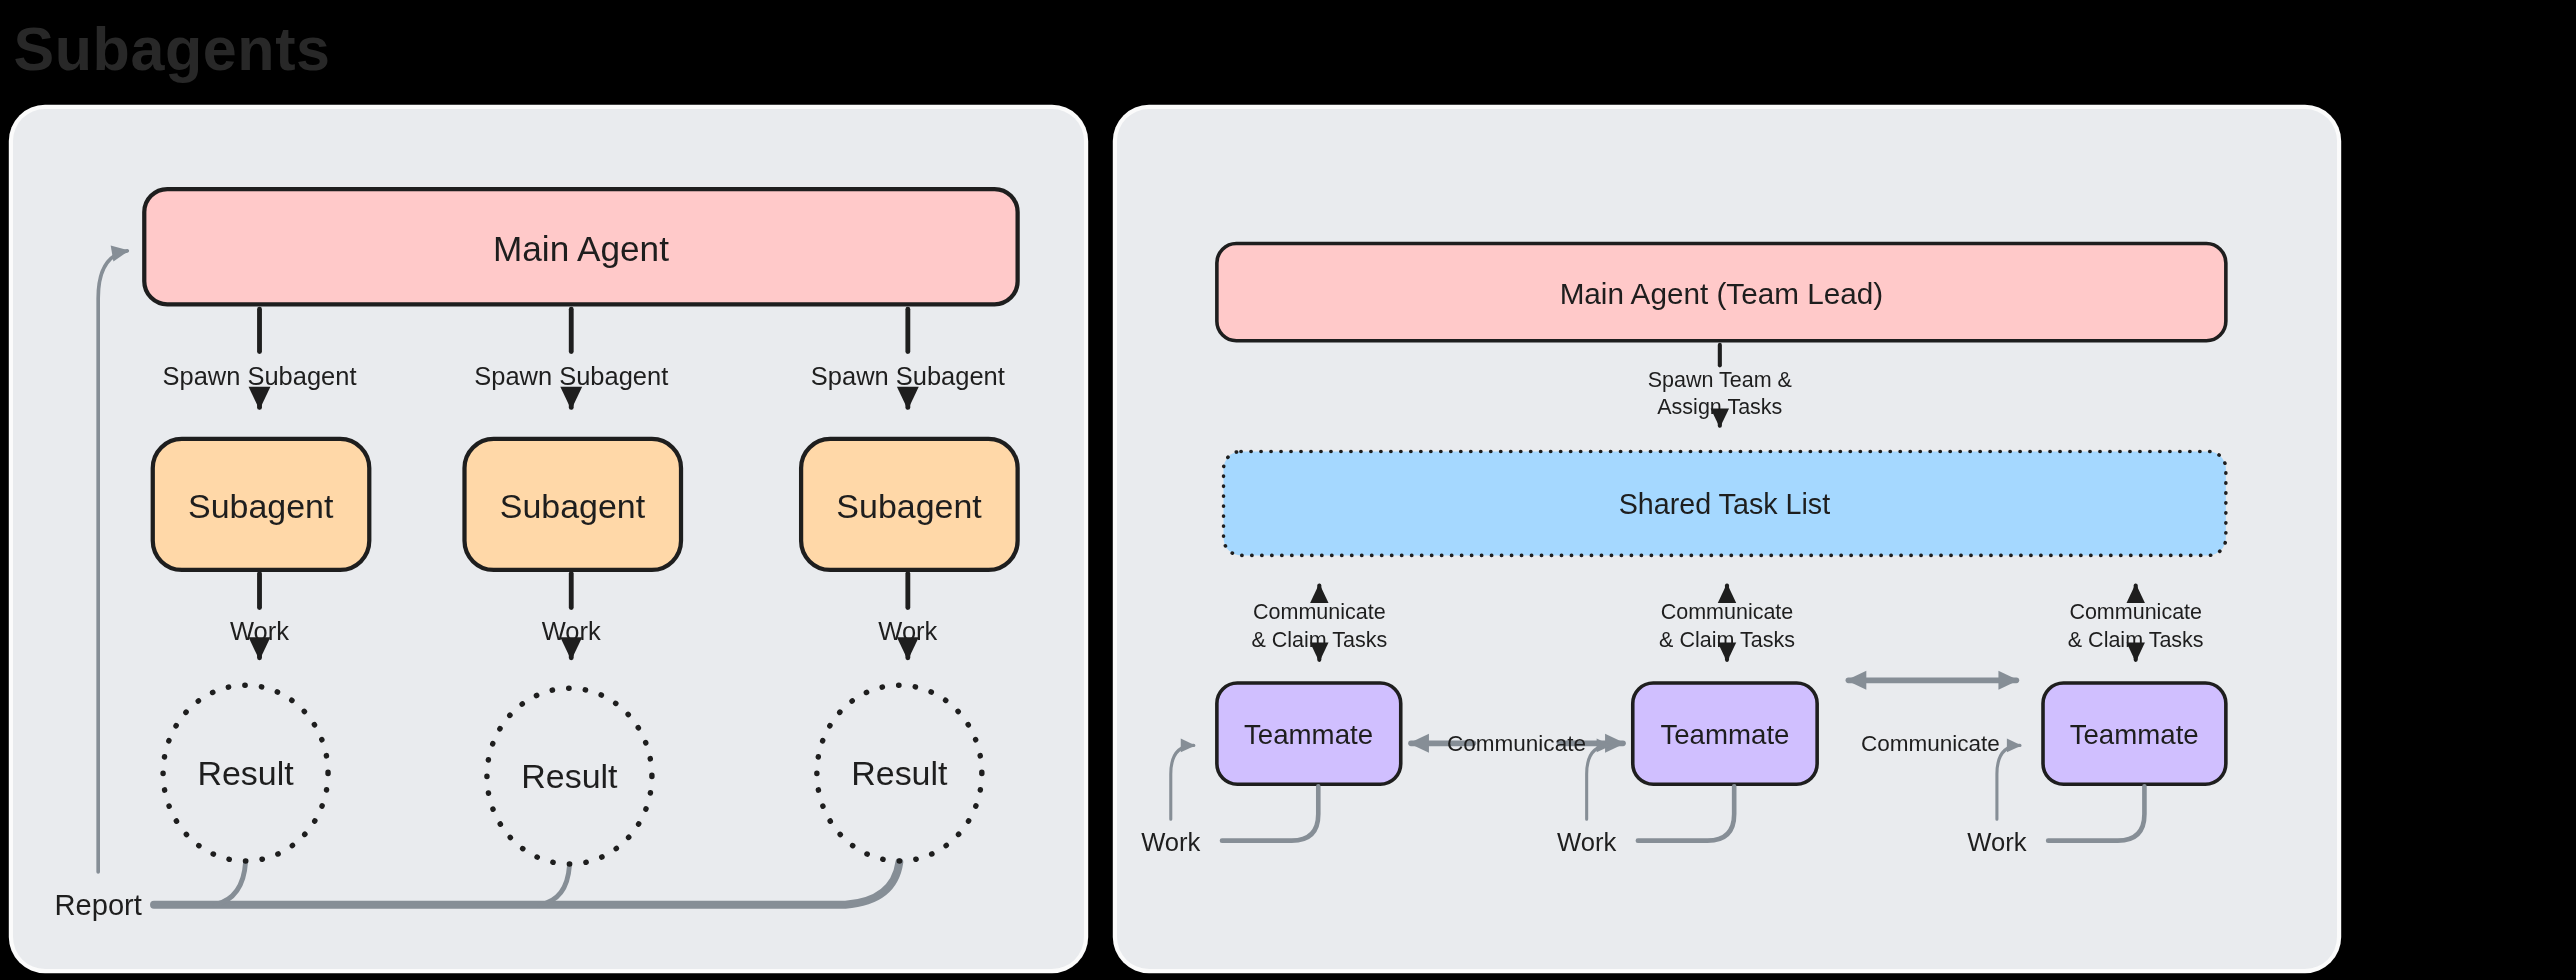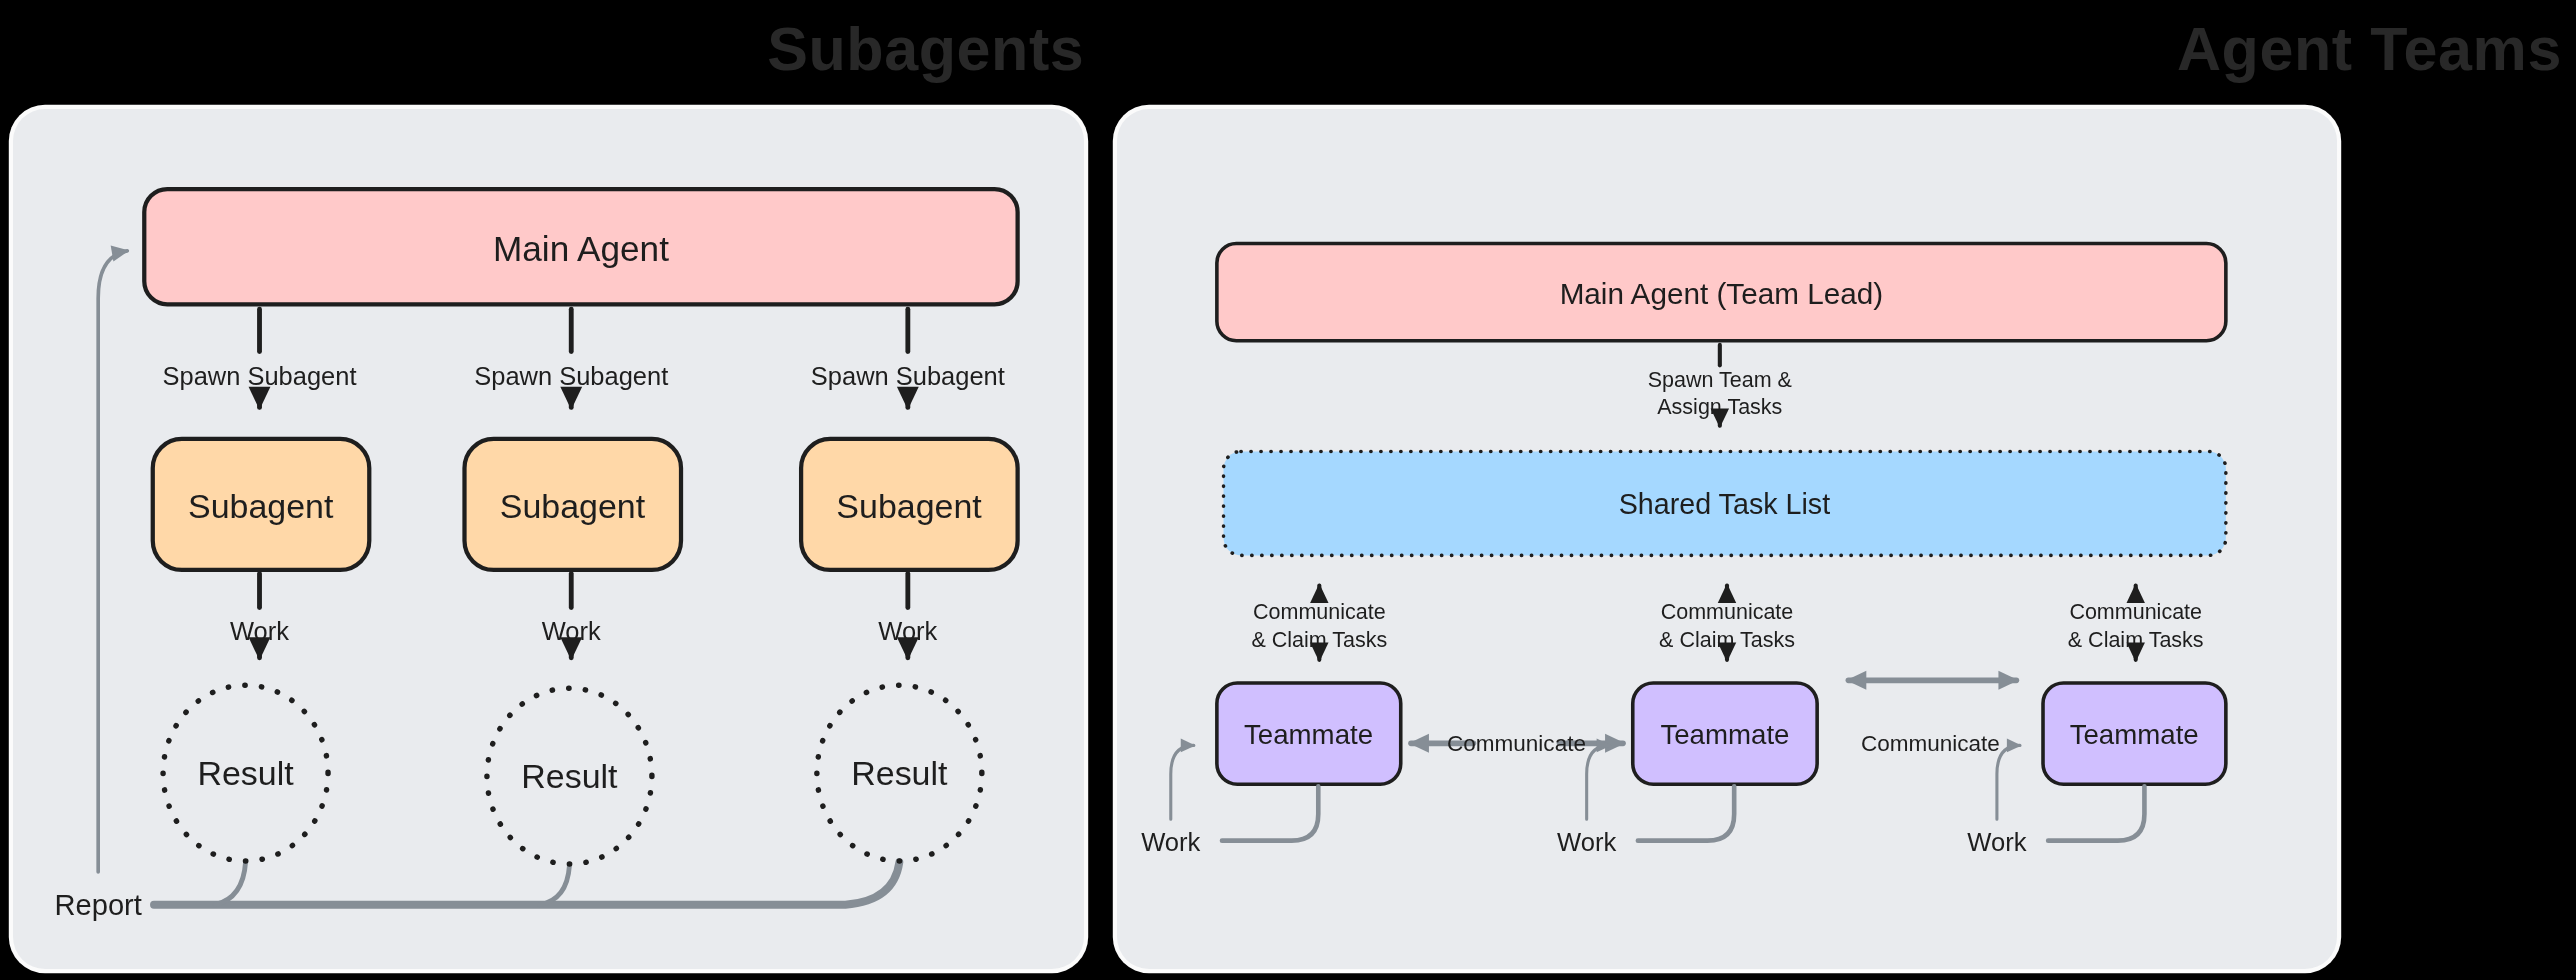--- a/index.html
+++ b/index.html
@@ -1,18 +1,18 @@
 <!DOCTYPE html>
 <html style="font-size:9.7px"><head>
 <meta charset="utf-8">
 <style>
   html,body{margin:0;padding:0;background:#000;width:2576px;height:980px;overflow:hidden;
     font-family:"Liberation Sans",sans-serif;}
   .stage{position:relative;width:2576px;height:980px;background:#000;}
-  .title{position:absolute;top:9.7px;height:79px;line-height:79px;text-align:right;
+  .title{position:absolute;top:9.7px;height:79px;line-height:79px;text-align:left;
     font-size:61px;font-weight:600;letter-spacing:0.6px;color:#282828;}
   .title-left{left:13.4px;width:1071px;}
   .title-right{left:1117px;width:1445px;}
   .panel{position:absolute;top:109px;height:860px;background:#e9ebee;border-radius:32px;
     box-shadow:0 0 0 4.2px #fbfbfb;}
   .panel-left{left:13.4px;width:1071px;}
   .panel-right{left:1117px;width:1220px;}
   svg.diagram{position:absolute;left:0;top:0;width:100%;height:100%;overflow:visible;}
   svg text{text-anchor:middle;dominant-baseline:central;fill:#1e1e1e;}
   .t58{font-size:58px;}
@@ -22,21 +22,20 @@
   .t48{font-size:48px;}
   .t44{font-size:44px;}
   .t42{font-size:42px;}
 </style>
 </head>
 <body>
 
 <div class="stage">
 
   <div class="title title-left">Subagents</div>
-  <div class="title title-right">Agent Teams</div>
 
   <div class="panel panel-left">
     <svg class="diagram" viewBox="0 0 1765 1418">
       <defs>
         <marker id="Lb" viewBox="0 0 12 12" refX="10" refY="6" markerWidth="6" markerHeight="6" orient="auto-start-reverse">
           <path d="M1.5 1.5 L11 6 L1.5 10.5 Z" fill="#1e1e1e"></path>
         </marker>
         <marker id="Lg" viewBox="0 0 12 12" refX="10" refY="6" markerWidth="6" markerHeight="6" orient="auto-start-reverse">
           <path d="M1.5 1.5 L11 6 L1.5 10.5 Z" fill="#868e96"></path>
         </marker>

